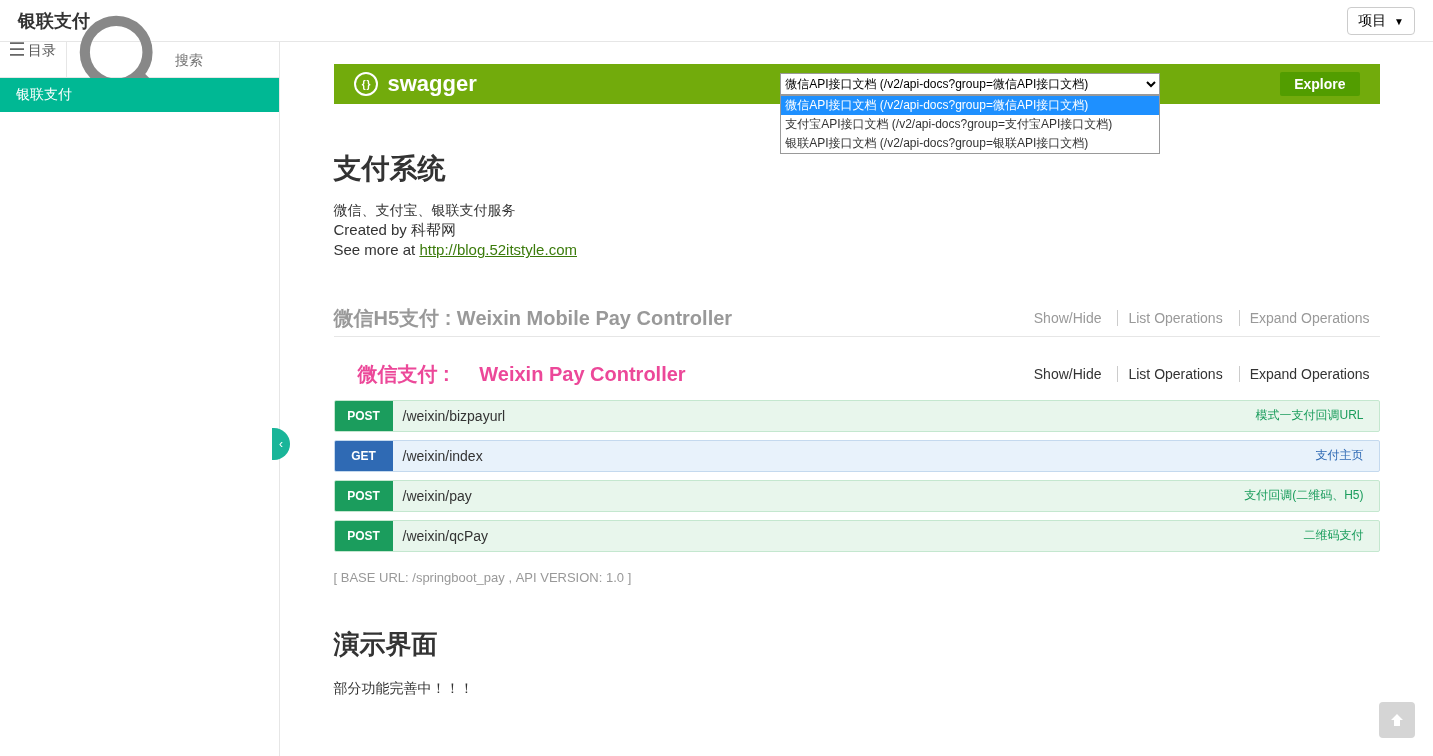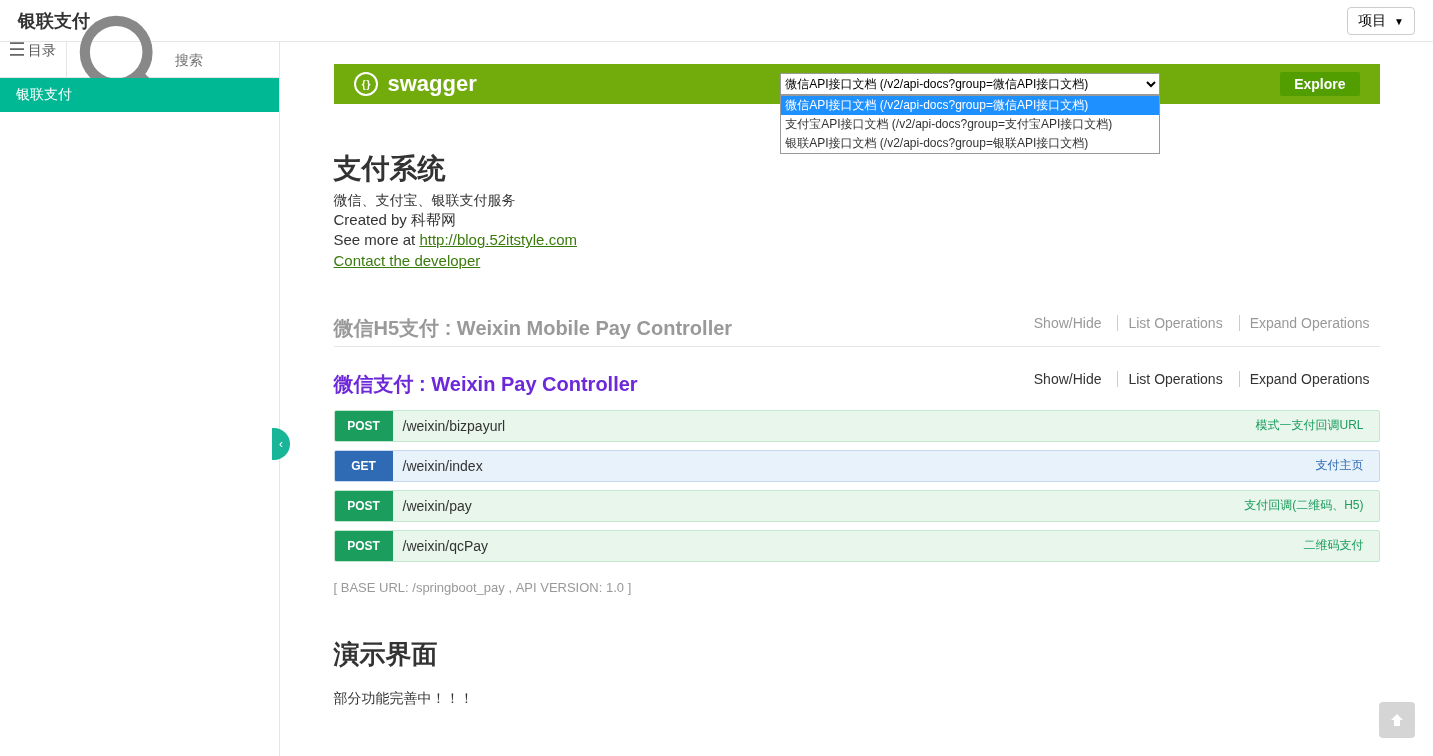--- a/index.html
+++ b/index.html
@@ -32,29 +32,29 @@
 .sw-logo .ring { width: 24px; height: 24px; border: 2px solid #fff; border-radius: 50%; display:flex;align-items:center;justify-content:center;font-size:10px;font-weight:700;letter-spacing:-1px; }
 .sw-select-wrap { margin-left: auto; position: relative; }
 .sw-select { width: 380px; height: 22px; font-size: 12px; border: 1px solid #999; background: #fff; }
 .sw-select-dd { position: absolute; top: 22px; left: 0; width: 380px; background: #fff; border: 1px solid #999; z-index: 5; }
 .sw-select-dd div { font-size: 12px; padding: 1px 4px; cursor: pointer; }
 .sw-select-dd div.sel { background: #1e90ff; color: #fff; }
 .sw-explore { margin-left: 120px; background: #529d00; color: #fff; padding: 4px 14px; font-size: 14px; font-weight: 700; border-radius: 2px; cursor: pointer; }
 
 
 .api-title { font-size: 28px; font-weight: 700; margin-top: 46px; }
-.api-sub { font-size: 14px; color: #333; margin-top: 4px; }
+.api-sub { font-size: 14px; color: #333; margin-top: 14px; }
 .api-meta { font-size: 15px; line-height: 1.35; }
 .api-meta a { color: #3b7b0b; text-decoration: underline; }
 
-.tag-row { display: flex; justify-content: space-between; align-items: flex-start; border-bottom: 1px solid #e6e6e6; padding: 10px 0 4px; margin-top: 34px; }
+.tag-row { display: flex; justify-content: space-between; align-items: center; border-bottom: 1px solid #e6e6e6; padding: 10px 0 4px; margin-top: 34px; }
 .tag-row.active { border-bottom: none; margin-top: 14px; }
 .tag-label { font-size: 20px; font-weight: 700; color: #999; }
 .tag-label .desc { color: #999; font-weight: 700; }
-.tag-row.active .tag-label, .tag-row.active .tag-label .desc { color: #6d28d9; }
+.tag-row.active .tag-label, .tag-row.active .tag-label .desc { color: #ec4899; margin-left: 24px; }
 .tag-ops { display: flex; font-size: 14px; color: #999; gap: 6px; }
 .tag-row.active .tag-ops { color: #333; }
 .tag-ops span { padding: 0 10px; border-left: 1px solid #ccc; cursor: pointer; }
 .tag-ops span:first-child { border-left: none; }
 
 .op-row { display: flex; align-items: center; margin-top: 8px; border-radius: 2px; overflow: hidden; height: 32px; font-size: 14px; }
 .op-row.post { background: #e8f6ec; border: 1px solid #c4e7cf; }
 .op-row.get { background: #e8f2fb; border: 1px solid #c4d9ee; }
 .op-method { width: 58px; text-align: center; color: #fff; font-size: 12px; padding: 8px 0; font-weight: 700; }
 .op-row.post .op-method { background: #1b9d5d; }
@@ -130,21 +130,20 @@
 
       <div class="api-title">支付系统</div>
       <div class="api-sub">微信、支付宝、银联支付服务</div>
       <div class="api-meta">
         <div>
           <span>Created by </span><span>科帮网</span>
         </div>
         <div>
           <span>See more at </span><a href="#">http://blog.52itstyle.com</a>
         </div>
-        <div><a href="#">Contact the developer</a></div>
       </div>
 
       <div class="tag-row">
         <div class="tag-label">
           <span>微信H5支付</span>
           <span> : </span>
           <span class="desc">Weixin Mobile Pay Controller</span>
         </div>
         <div class="tag-ops">
           <span>Show/Hide</span>

